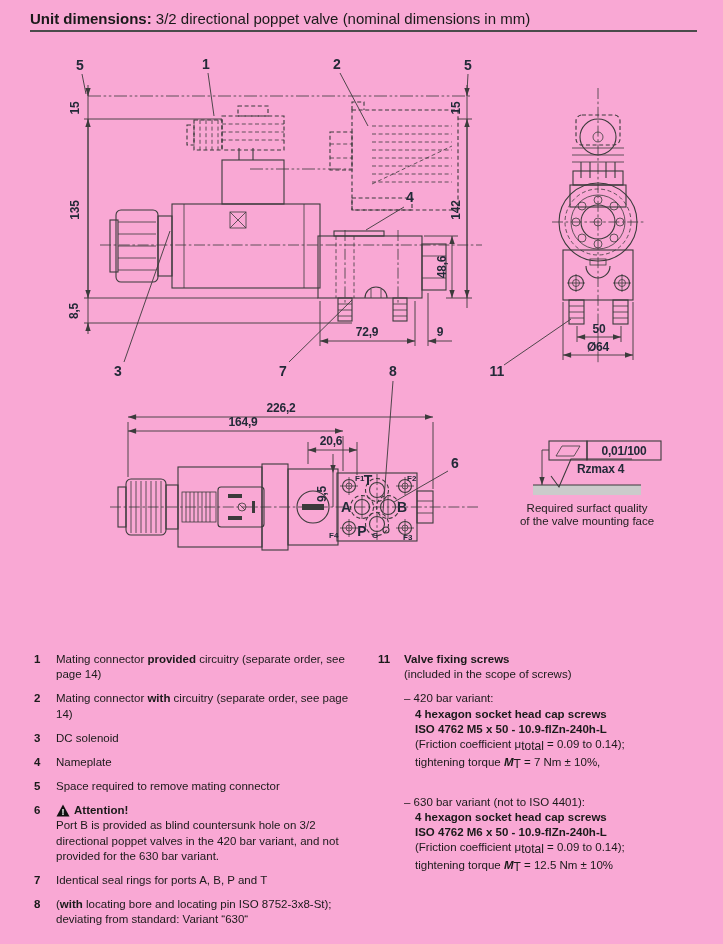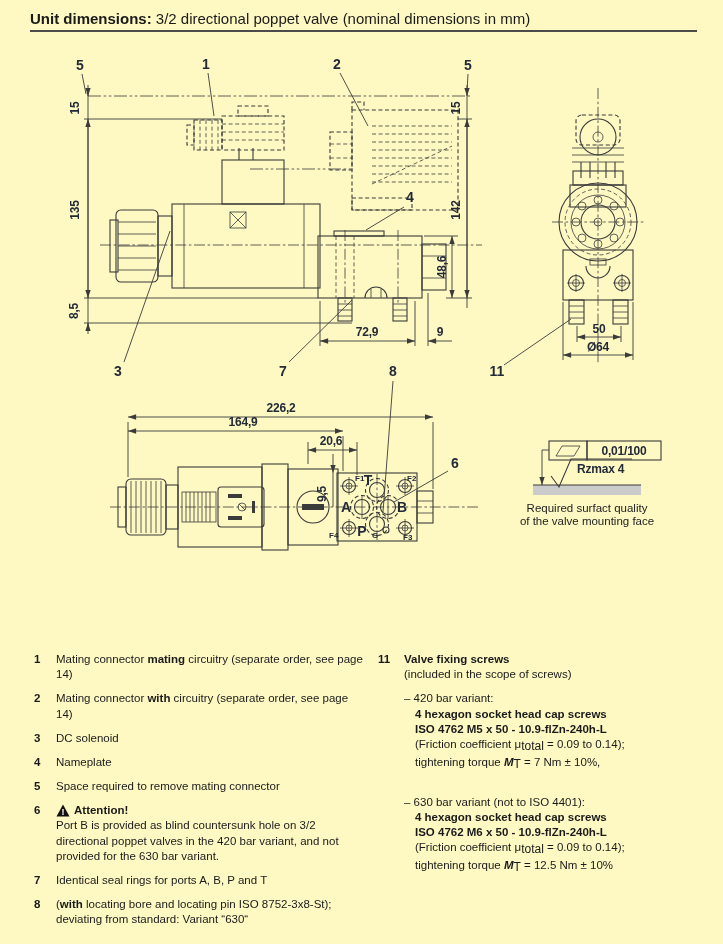--- a/index.html
+++ b/index.html
@@ -1,16 +1,16 @@
 <!DOCTYPE html>
 <html><head>
 <meta charset="utf-8">
 <style>
   html,body{margin:0;padding:0;background:#fff;}
-  .page{position:relative;width:723px;height:944px;background:#fef9c3;
+  .page{position:relative;width:723px;height:944px;background:#f9a8d4;
         font-family:"Liberation Sans",sans-serif;color:#1a1a1a;overflow:hidden;}
   .title{position:absolute;left:30px;top:10px;font-size:15px;white-space:nowrap;}
   .title .tb{font-weight:bold;}
   .rule{position:absolute;left:30px;top:30px;width:667px;height:0;border-top:2px solid #4b4b4b;}
   svg.draw{position:absolute;left:0;top:38px;}
   .ln{stroke:#3b3b3b;fill:none;stroke-width:1.1;}
   .fl{fill:#3b3b3b;stroke:none;}
   .thin{stroke-width:0.8;}
   .dsh{stroke-dasharray:4 2.6;}
   .chn{stroke-dasharray:11 2.6 2.6 2.6;stroke-width:0.8;}
@@ -386,21 +386,21 @@
       <text class="cap" x="587" y="514" text-anchor="middle">Required surfact quality</text>
       <text class="cap" x="587" y="527" text-anchor="middle">of the valve mounting face</text>
     </g>
   </svg>
 
   <div class="notes">
     <div class="colL">
 
       <div class="note">
         <span class="nnum">1</span>
-        <span class="nbody"><span>Mating connector </span><b>mating</b><span> circuitry (separate order, see page 14)</span></span>
+        <span class="nbody"><span>Mating connector </span><b>provided</b><span> circuitry (separate order, see page 14)</span></span>
       </div>
 
       <div class="note">
         <span class="nnum">2</span>
         <span class="nbody"><span>Mating connector </span><b>with</b><span> circuitry (separate order, see page 14)</span></span>
       </div>
 
       <div class="note">
         <span class="nnum">3</span>
         <span class="nbody">DC solenoid</span>

